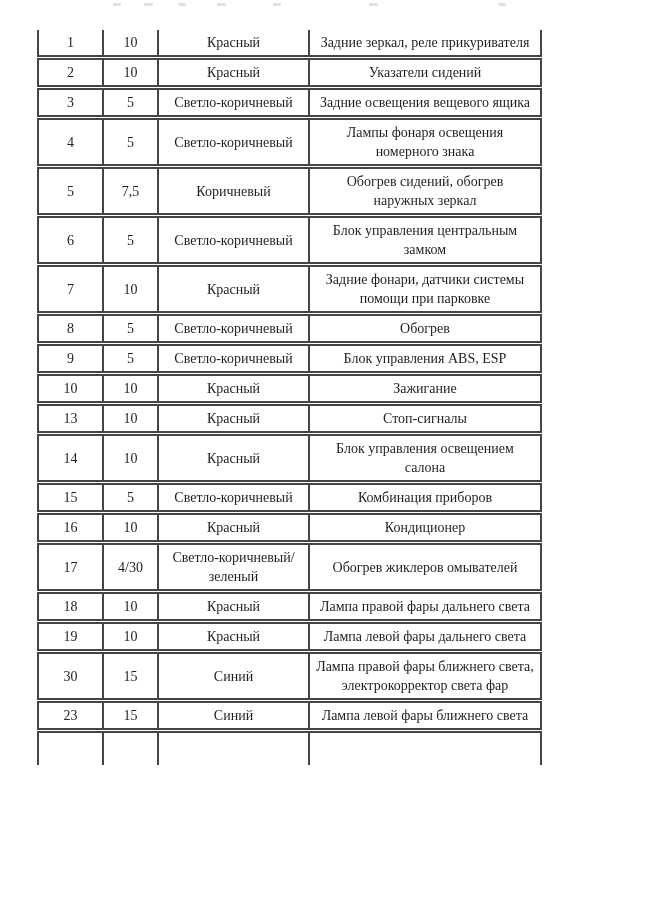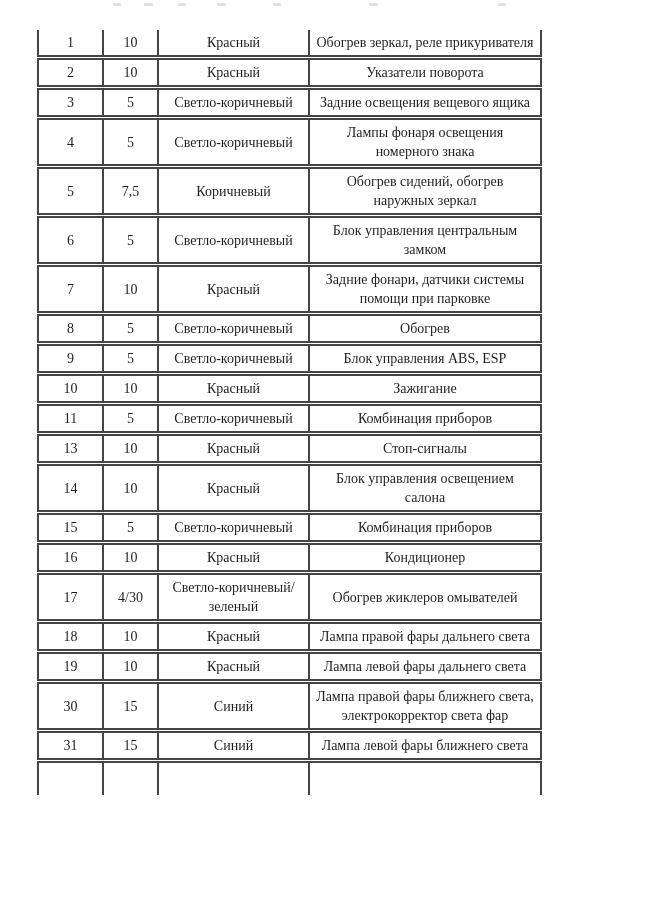--- a/index.html
+++ b/index.html
@@ -76,27 +76,27 @@
       <col class="c-num">
       <col class="c-amp">
       <col class="c-color">
       <col class="c-desc">
     </colgroup>
     <tbody>
         <tr>
           <td>1</td>
           <td>10</td>
           <td>Красный</td>
-          <td>Обогрев зеркал, реле прикуривателя</td>
+          <td>Задние зеркал, реле прикуривателя</td>
         </tr>
         <tr>
           <td>2</td>
           <td>10</td>
           <td>Красный</td>
-          <td>Указатели поворота</td>
+          <td>Указатели сидений</td>
         </tr>
         <tr>
           <td>3</td>
           <td>5</td>
           <td>Светло-коричневый</td>
           <td>Задние освещения вещевого ящика</td>
         </tr>
         <tr>
           <td>4</td>
           <td>5</td>
@@ -131,26 +131,20 @@
           <td>9</td>
           <td>5</td>
           <td>Светло-коричневый</td>
           <td>Блок управления ABS, ESP</td>
         </tr>
         <tr>
           <td>10</td>
           <td>10</td>
           <td>Красный</td>
           <td>Зажигание</td>
-        </tr>
-        <tr>
-          <td>11</td>
-          <td>5</td>
-          <td>Светло-коричневый</td>
-          <td>Комбинация приборов</td>
         </tr>
         <tr>
           <td>13</td>
           <td>10</td>
           <td>Красный</td>
           <td>Стоп-сигналы</td>
         </tr>
         <tr>
           <td>14</td>
           <td>10</td>
@@ -187,21 +181,21 @@
           <td>Красный</td>
           <td>Лампа левой фары дальнего света</td>
         </tr>
         <tr>
           <td>30</td>
           <td>15</td>
           <td>Синий</td>
           <td>Лампа правой фары ближнего света, электрокорректор света фар</td>
         </tr>
         <tr>
-          <td>31</td>
+          <td>23</td>
           <td>15</td>
           <td>Синий</td>
           <td>Лампа левой фары ближнего света</td>
         </tr>
         <tr class="clipped-row">
           <td></td>
           <td></td>
           <td></td>
           <td></td>
         </tr>

